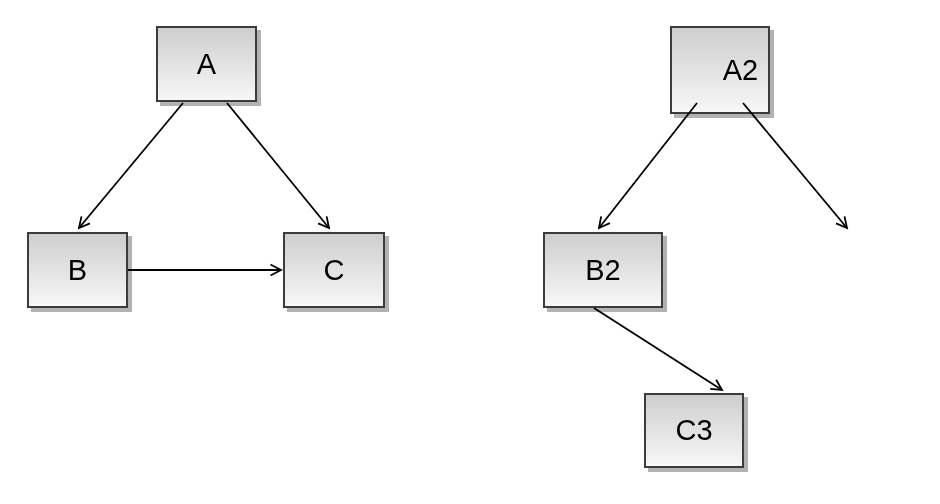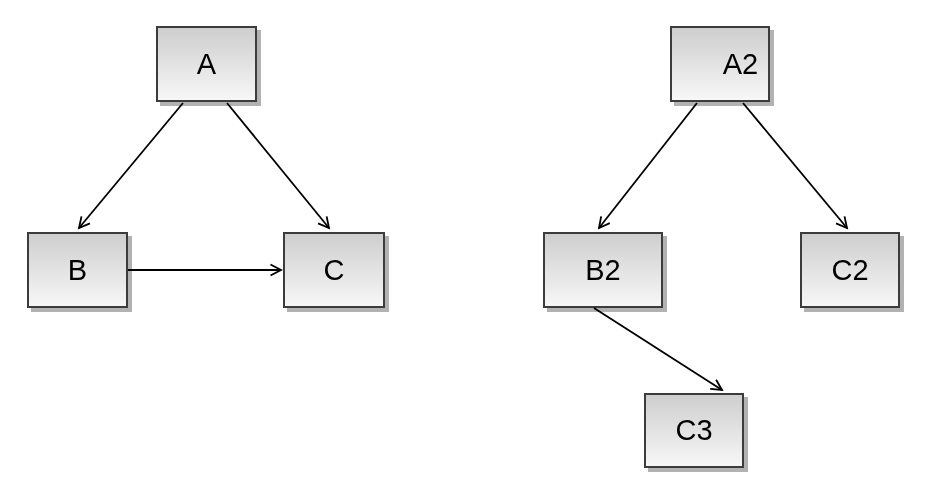--- a/index.html
+++ b/index.html
@@ -66,25 +66,22 @@
     </svg>
 <div class="node" style="left: 156px; top: 26px; width: 101px; height: 76px;">
       <span class="node-label">A</span>
     </div>
     <div class="node" style="left: 27px; top: 232px; width: 101px; height: 76px;">
       <span class="node-label">B</span>
     </div>
     <div class="node" style="left: 283px; top: 232px; width: 102px; height: 76px;">
       <span class="node-label">C</span>
     </div>
-    <div class="node" style="left: 670px; top: 26px; width: 100px; height: 76px; padding-left: 41px;">
+    <div class="node" style="left: 670px; top: 26px; width: 100px; height: 88px; padding-left: 41px;">
       <span class="node-label">A2</span>
     </div>
     <div class="node" style="left: 543px; top: 232px; width: 120px; height: 76px;">
       <span class="node-label">B2</span>
-    </div>
-    <div class="node" style="left: 800px; top: 232px; width: 100px; height: 76px;">
-      <span class="node-label">C2</span>
     </div>
     <div class="node" style="left: 644px; top: 393px; width: 100px; height: 75px;">
       <span class="node-label">C3</span>
     </div>
   </div>
 
 </body></html>

